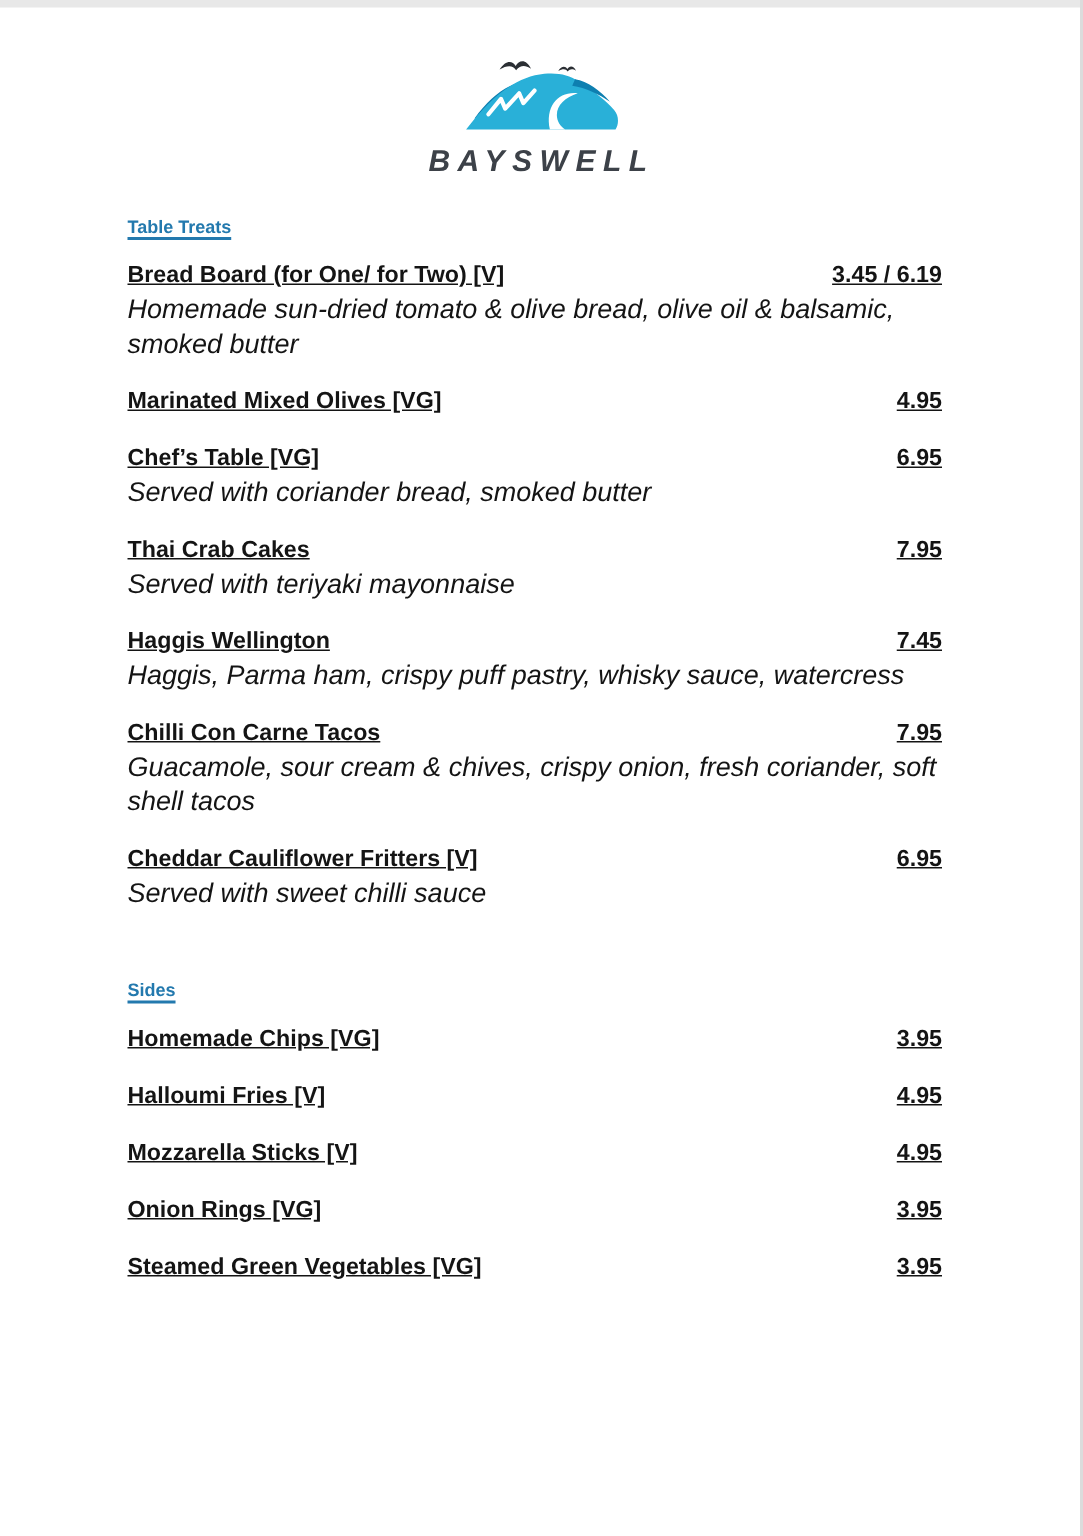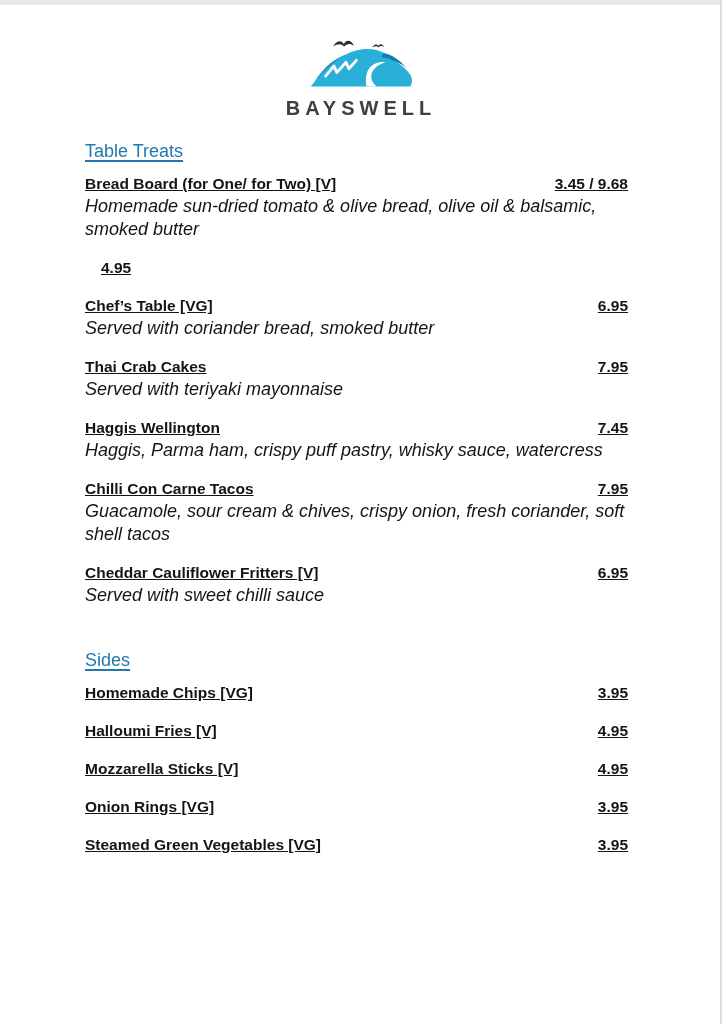--- a/index.html
+++ b/index.html
@@ -12,21 +12,21 @@
     position: relative;
   }
   .viewer-top-edge {
     position: absolute; top: 0; left: 0; width: 722px; height: 5px;
     background: #e8e8e8;
   }
   .viewer-right-edge {
     position: absolute; top: 0; right: 0; width: 2px; height: 1024px;
     background: #dcdcdc;
   }
-  .page-header { text-align: center; padding-top: 38px; }
+  .page-header { text-align: center; padding-top: 38px; font-style: italic; }
   .logo-wave { display: block; margin: 0 auto; }
   .brand-name {
     margin-top: 5px;
     font-size: 20px;
     font-weight: 600;
     letter-spacing: 5px;
     color: var(--brand-text, #3c4148);
   }
   .brand-sub {
     margin-top: 3px;
@@ -34,22 +34,22 @@
     font-weight: 500;
     letter-spacing: 5.5px;
     color: var(--brand-sub, #8b9096);
   }
   .menu {
     margin-left: 85px;
     width: 543px;
     margin-top: 20px;
   }
   .section-title {
-    font-size: 18px;
-    font-weight: 400;
+    font-size: 12px;
+    font-weight: 700;
     color: var(--heading-color, #2379ae);
     text-decoration: underline;
     text-decoration-thickness: 1.5px;
     text-underline-offset: 3px;
     margin: 42px 0 10px 0;
     line-height: 22px;
   }
   .menu-section:first-child .section-title { margin-top: 0; }
   .menu-item { margin-bottom: 15px; }
   .item-row {
@@ -94,27 +94,28 @@
 </header>
 
 <main class="menu">
   <div id="menu-sections">
   <section class="menu-section">
     <h2 class="section-title">Table Treats</h2>
     <div class="items">
   <div class="menu-item">
     <div class="item-row">
       <span class="item-name">Bread Board (for One/ for Two) [V]</span>
-      <span class="item-price">3.45 / 9.68</span>
+      <span class="item-price">3.45 / 6.19</span>
     </div>
     <div class="item-desc">Homemade sun-dried tomato &amp; olive bread, olive oil &amp; balsamic, smoked butter</div>
   </div>
 
   <div class="menu-item">
     <div class="item-row">
+      <span class="item-name">Marinated Mixed Olives [VG]</span>
       <span class="item-price">4.95</span>
     </div>
 
   </div>
 </div>
   </section>
 
   <section class="menu-section">
     <div class="items">
   <div class="menu-item">

